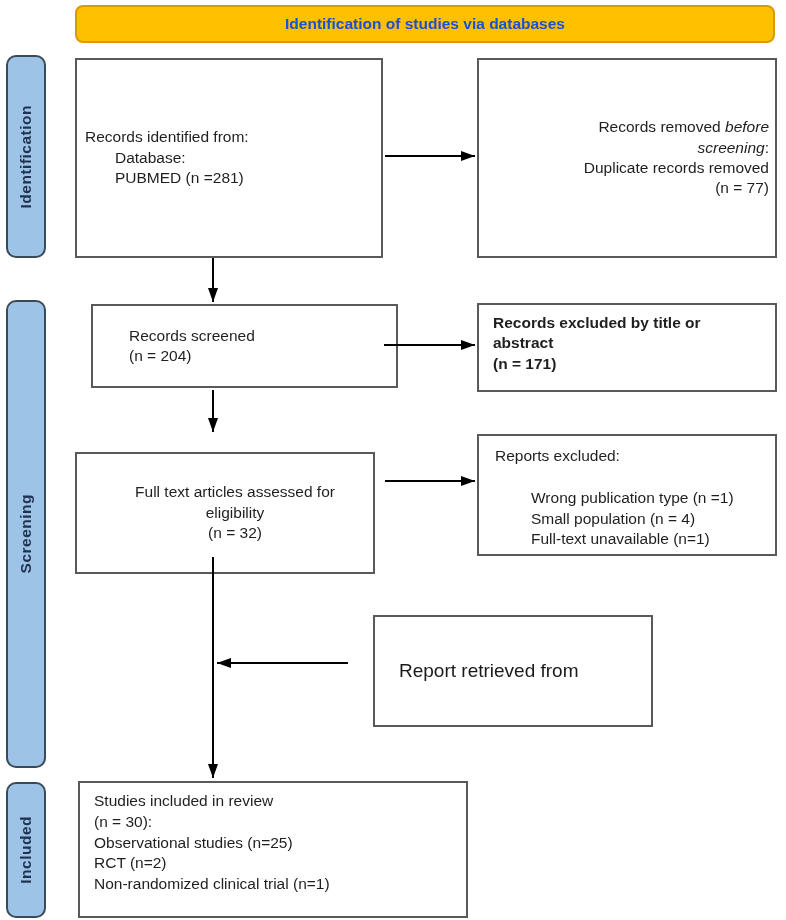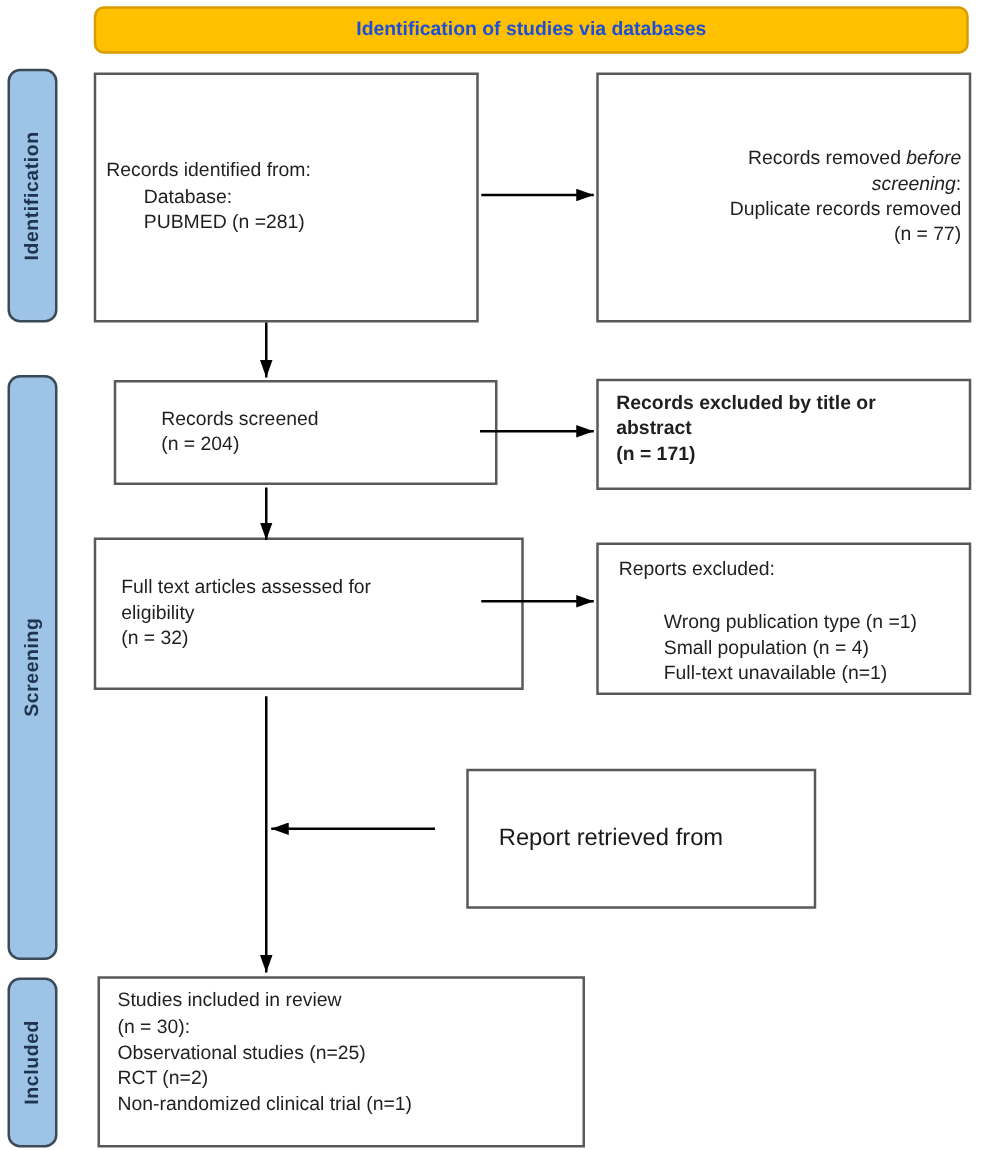--- a/index.html
+++ b/index.html
@@ -37,21 +37,21 @@
     box-sizing:border-box; font-size:15.5px; line-height:1.32; color:#1f1f1f;
   }
   .center-v { display:flex; flex-direction:column; justify-content:center; }
   .indent  { padding-left:30px; }
   .indent2 { padding-left:36px; }
 
   .b1 { left:75px;  top:58px;  width:308px; height:200px; padding-left:8px; padding-right:8px; }
   .b2 { left:477px; top:58px;  width:300px; height:200px; padding-left:14px; padding-right:6px;text-align:right; }
   .b3 { left:75px;  top:304px; width:307px; height:84px;  padding-left:36px;margin-left:16px; }
   .b4 { left:477px; top:303px; width:300px; height:89px;  padding:8px 6px 0 14px;font-weight:bold; }
-  .b5 { left:75px;  top:430px; width:344px; height:122px; padding-left:20px; }
+  .b5 { left:75px;  top:452px; width:300px; height:122px; padding-left:20px;align-items:center; }
   .b6 { left:477px; top:434px; width:300px; height:122px; padding:10px 6px 0 16px; }
   .b7 { left:373px; top:615px; width:280px; height:112px; padding-left:24px;
         font-size:19px; line-height:1.62; color:#1a1a1a; }
   .b8 { left:78px;  top:781px; width:390px; height:137px; padding:8px 8px 0 14px; line-height:1.34; }
 
   .gap-top { margin-top:22px; }
 
   
   svg.arrows { position:absolute; left:0; top:0; pointer-events:none; }
   svg.arrows line { stroke:#000000; stroke-width:2; }

